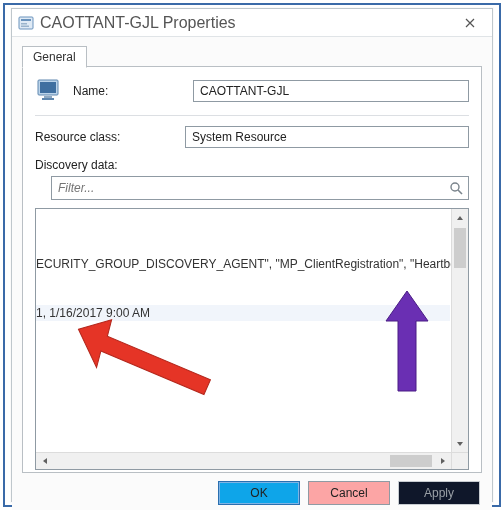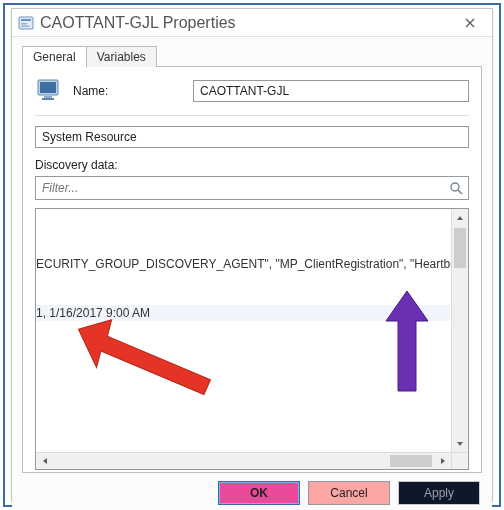--- a/index.html
+++ b/index.html
@@ -115,20 +115,21 @@
     display: inline-flex; align-items: center; justify-content: center;
   }
 
   .sep { height: 1px; background: #dcdfe3; margin: 6px 0 10px 0; }
 
   .section-label { color: #222; margin: 8px 0 4px 0; }
 
   .filterwrap {
     position: relative;
     height: 28px;
+    margin-left: 16px;
   }
   .filterwrap input {
     width: 100%; height: 24px;
     border: 1px solid #8f9aa3;
     padding: 2px 24px 2px 6px;
     font: inherit;
     color: #777;
     font-style: italic;
   }
   .filterwrap .searchicon {
@@ -200,21 +201,21 @@
   }
   .dlgbtn {
     min-width: 82px; height: 24px;
     border: 1px solid #8f9aa3;
     background: #fca5a5;
     font: inherit;
     color: #222;
     padding: 0 10px;
     cursor: default;
   }
-  .dlgbtn.default { border-color: #2a6fb0; box-shadow: 0 0 0 1px #7fb4e4 inset; background:#ec4899;font-weight:bold; }
+  .dlgbtn.default { border-color: #2a6fb0; box-shadow: 0 0 0 1px #7fb4e4 inset; background:#0ea5e9; }
   .dlgbtn:disabled { color: #9aa0a6; border-color:#c7ccd1; background:#0f172a; }
 </style>
 </head>
 <body>
 
 <div class="outer-border"></div>
 
 <div class="window">
 
   <div class="titlebar">
@@ -231,41 +232,41 @@
       <svg width="10" height="10" viewBox="0 0 10 10">
           <path d="M1 1 L9 9 M9 1 L1 9" stroke="currentColor" stroke-width="1.2"></path>
         </svg>
     </div>
   </div>
 
   <div class="client">
 
     <div class="tabstrip">
       <div class="tab active">General</div>
-      <div class="tab">Variables</div>
     </div>
 
     <div class="tabpanel">
 
       <div class="row">
         <span class="compicon">
           <svg width="30" height="26" viewBox="0 0 30 26">
             <rect x="2" y="2" width="20" height="15" rx="1" fill="#bcd4ea" stroke="#5f87af"></rect>
             <rect x="4" y="4" width="16" height="11" fill="#3f6fa0"></rect>
             <rect x="8" y="18" width="8" height="2" fill="#8fa9c2"></rect>
             <rect x="6" y="20" width="12" height="2" fill="#5f87af"></rect>
           </svg>
         </span>
         <span class="label" style="width:120px">Name:</span>
         <span class="field"><input class="textbox" type="text" readonly="" value="CAOTTANT-GJL" style=""></span>
       </div>
 
       <div class="sep"></div>
 
       <div class="row">
+        <span class="label">Resource class:</span>
         <span class="field"><input class="textbox" type="text" readonly="" value="System Resource" style=""></span>
       </div>
 
       <div class="section-label">Discovery data:</div>
 
       <div class="filterwrap">
         <input type="text" placeholder="Filter..." style="">
         <span class="searchicon">
           <svg width="14" height="14" viewBox="0 0 14 14">
               <circle cx="6" cy="6" r="4" fill="none" stroke="currentColor" stroke-width="1.4"></circle>

